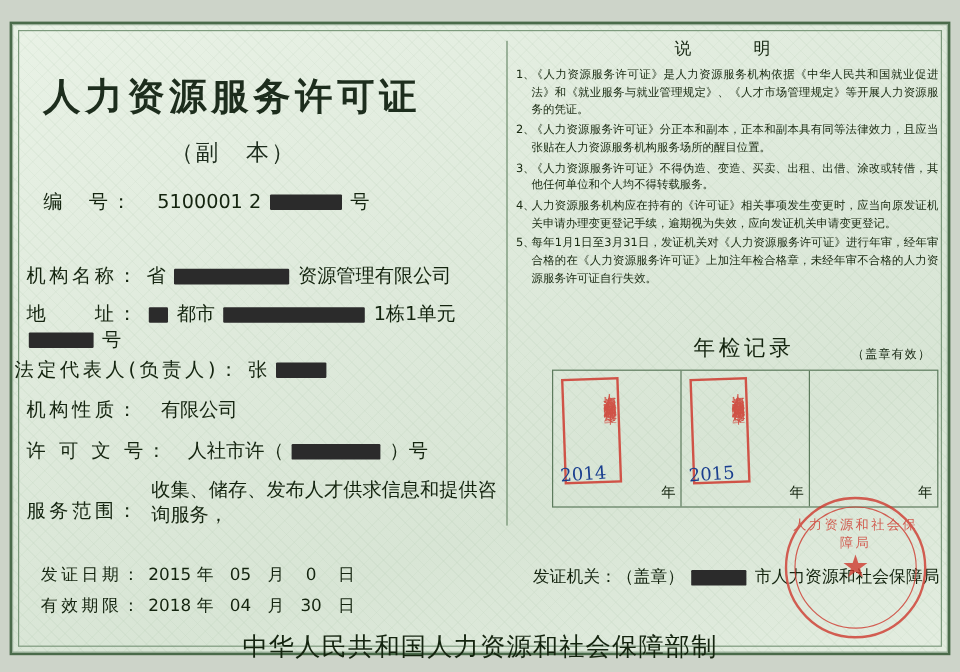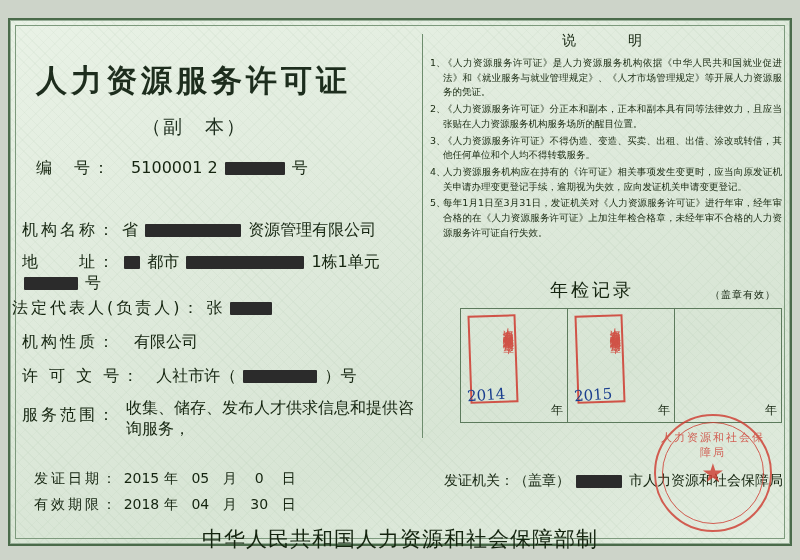--- a/index.html
+++ b/index.html
@@ -80,21 +80,21 @@
     text-align:center; font-size:14px; letter-spacing:8px;
     font-family:"DejaVu Serif", serif; color:#14240f; margin-bottom:6px;
   }
   .notice-list { font-size:9.5px; line-height:1.55; color:#17280f; }
   .notice-list .it { display:flex; margin-bottom:2px; }
   .notice-list .idx { width:13px; flex:0 0 13px; }
   .notice-list .tx { flex:1; text-align:justify; }
 
   
   .ai-title {
-    position:absolute; left:540px; top:258px;
+    position:absolute; left:568px; top:258px;
     font-family:"DejaVu Serif", serif; font-size:18px; letter-spacing:3px; color:#14240f;
   }
   .ai-note {
     position:absolute; left:700px; top:268px;
     font-size:10px; color:#14240f; letter-spacing:1px;
   }
   .ai-table {
     position:absolute; left:450px; top:288px;
     width:322px; height:115px;
     border:1px solid #5c7a5c;
@@ -201,21 +201,21 @@
       <span class="redact" style="width:74px;"></span>
       <span class="value">）号</span>
     </div>
 
     <div class="field" style="left:0px; top:300px;">
       <span class="label">机构性质：</span>
       <span class="value" style="margin-left:12px;">有限公司</span>
     </div>
 
     <div class="field" style="left:0px; top:366px; width:400px;">
-      <span class="label" style="position:absolute; left:0; top:7px;">服务范围：</span>
+      <span class="label" style="position:absolute; left:0; top:18px;">服务范围：</span>
       <div style="margin-left:104px;">
         <div>收集、储存、发布人才供求信息和提供咨询服务，</div>
       </div>
     </div>
 
     <div class="dates">
       <div class="row">
         <span class="label">发证日期：</span>
         <span class="num">2015</span>
         <span>年</span>

